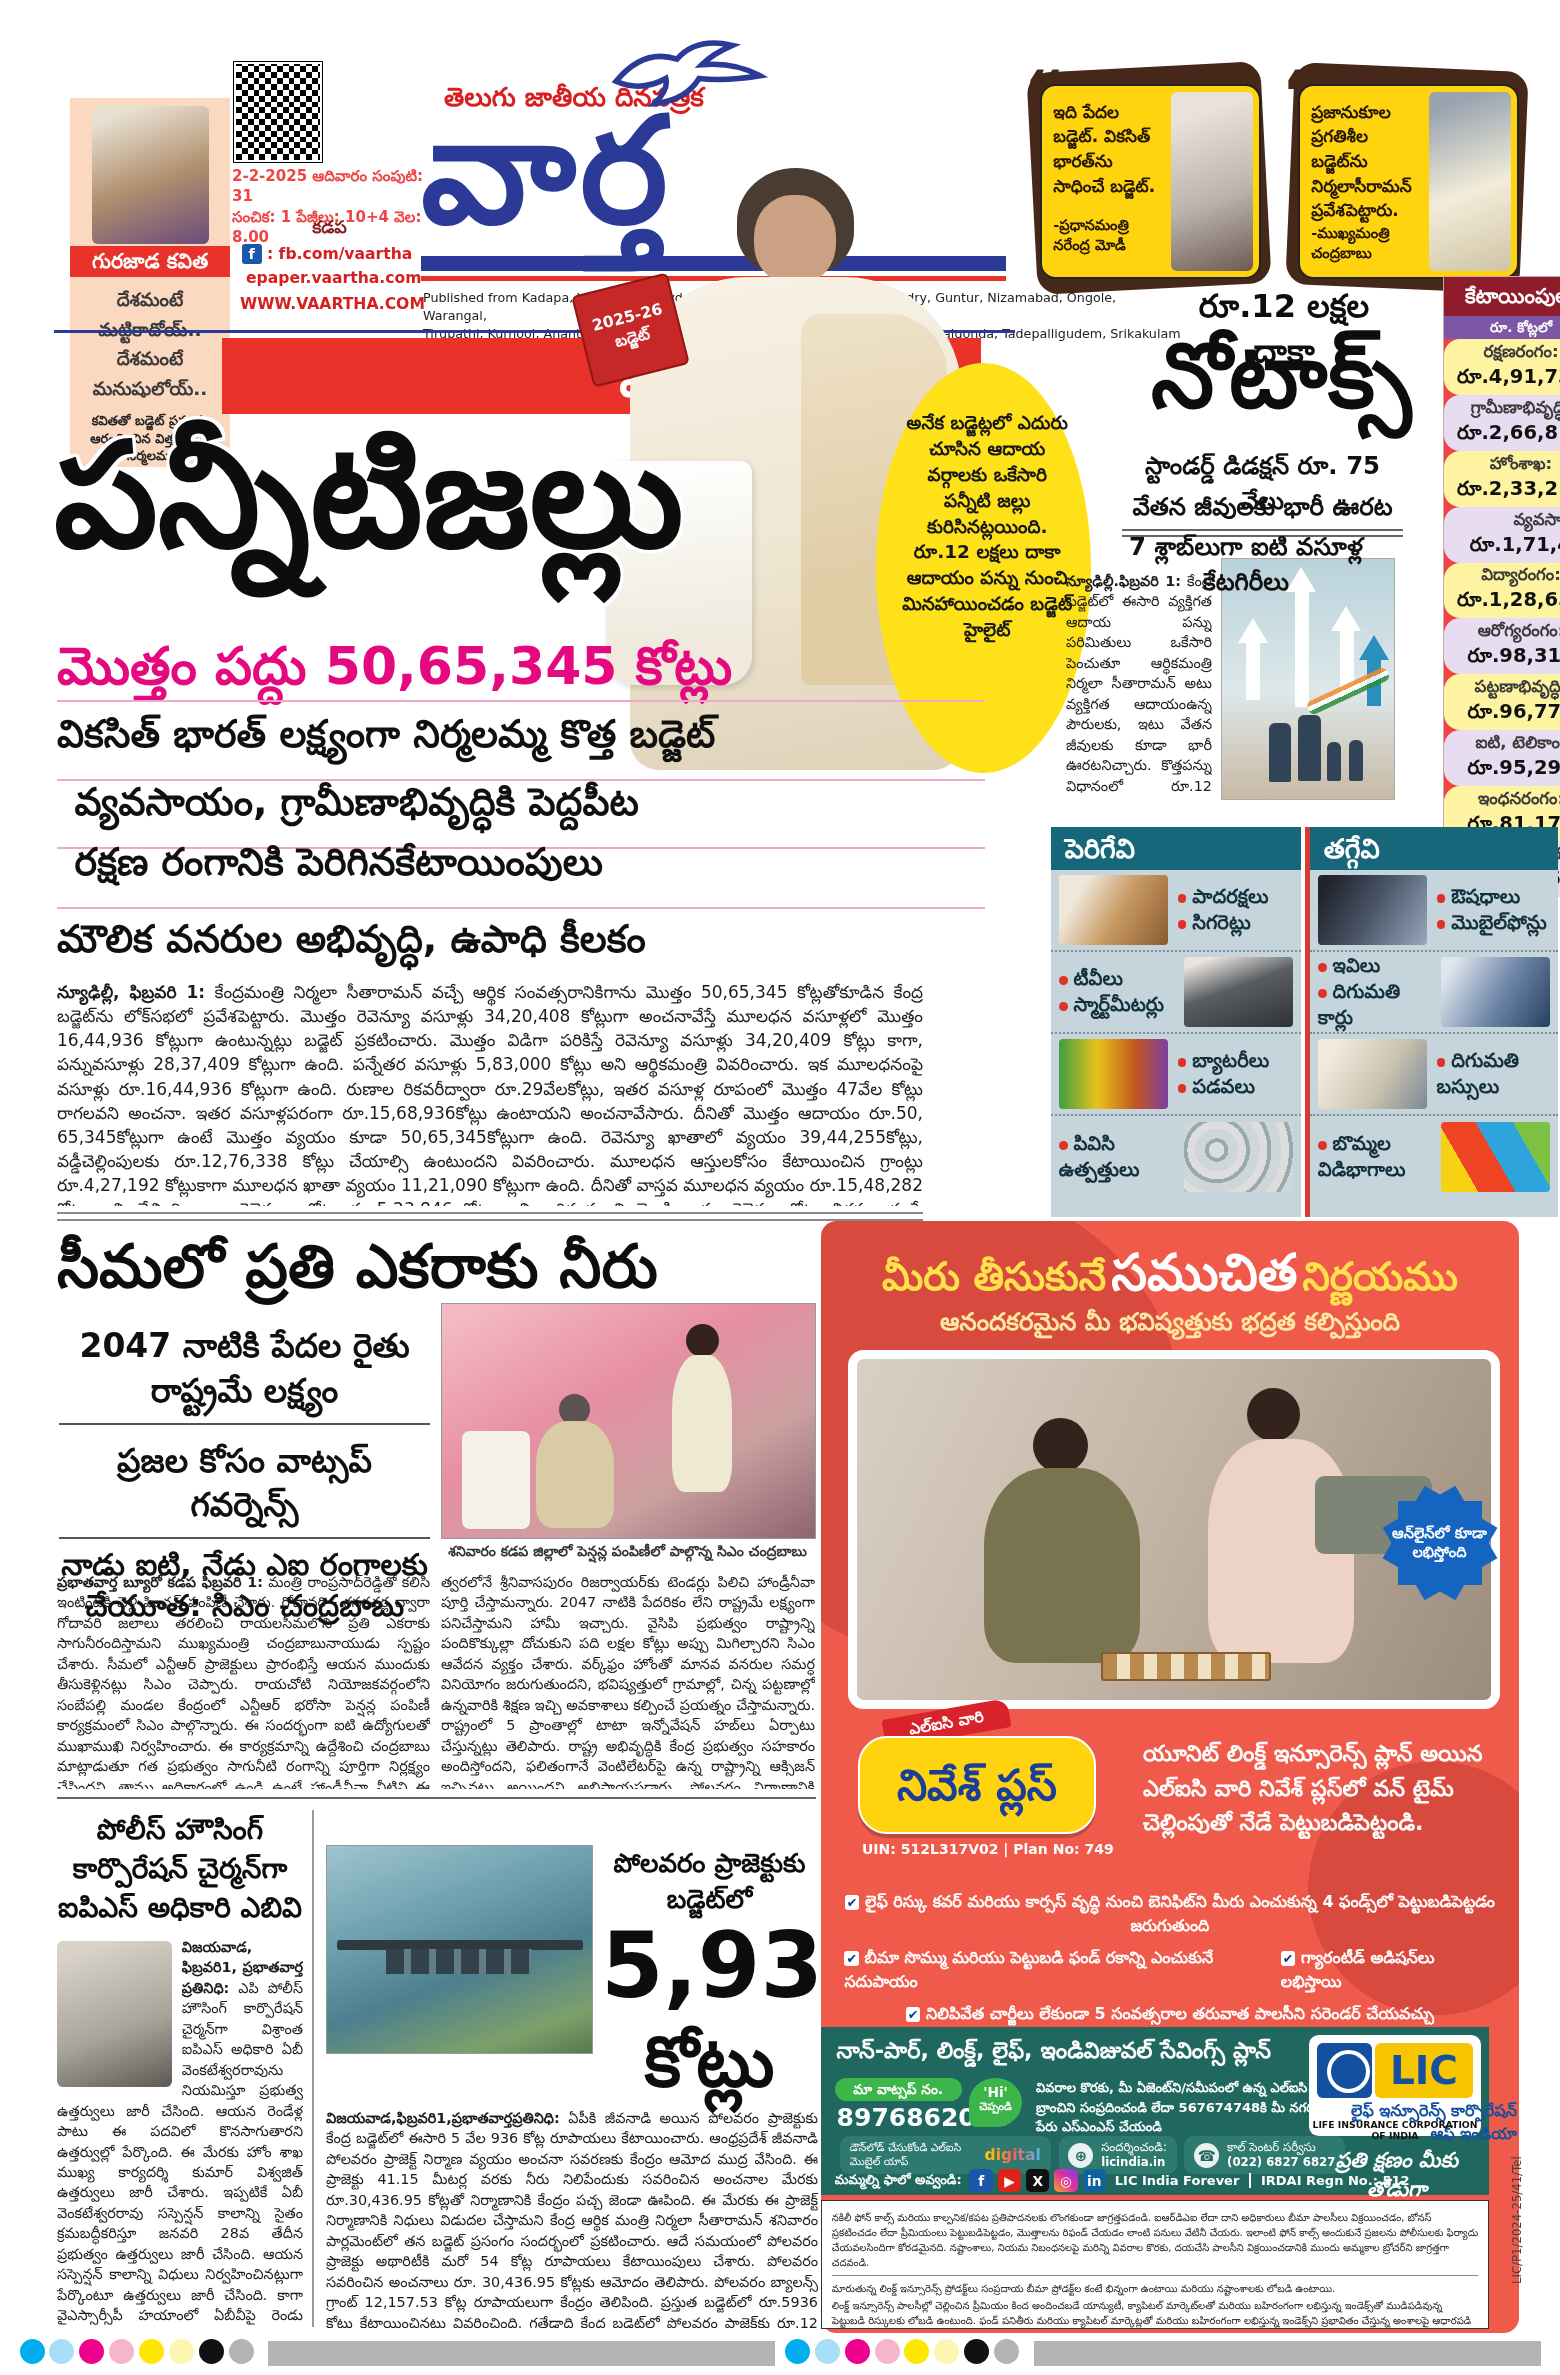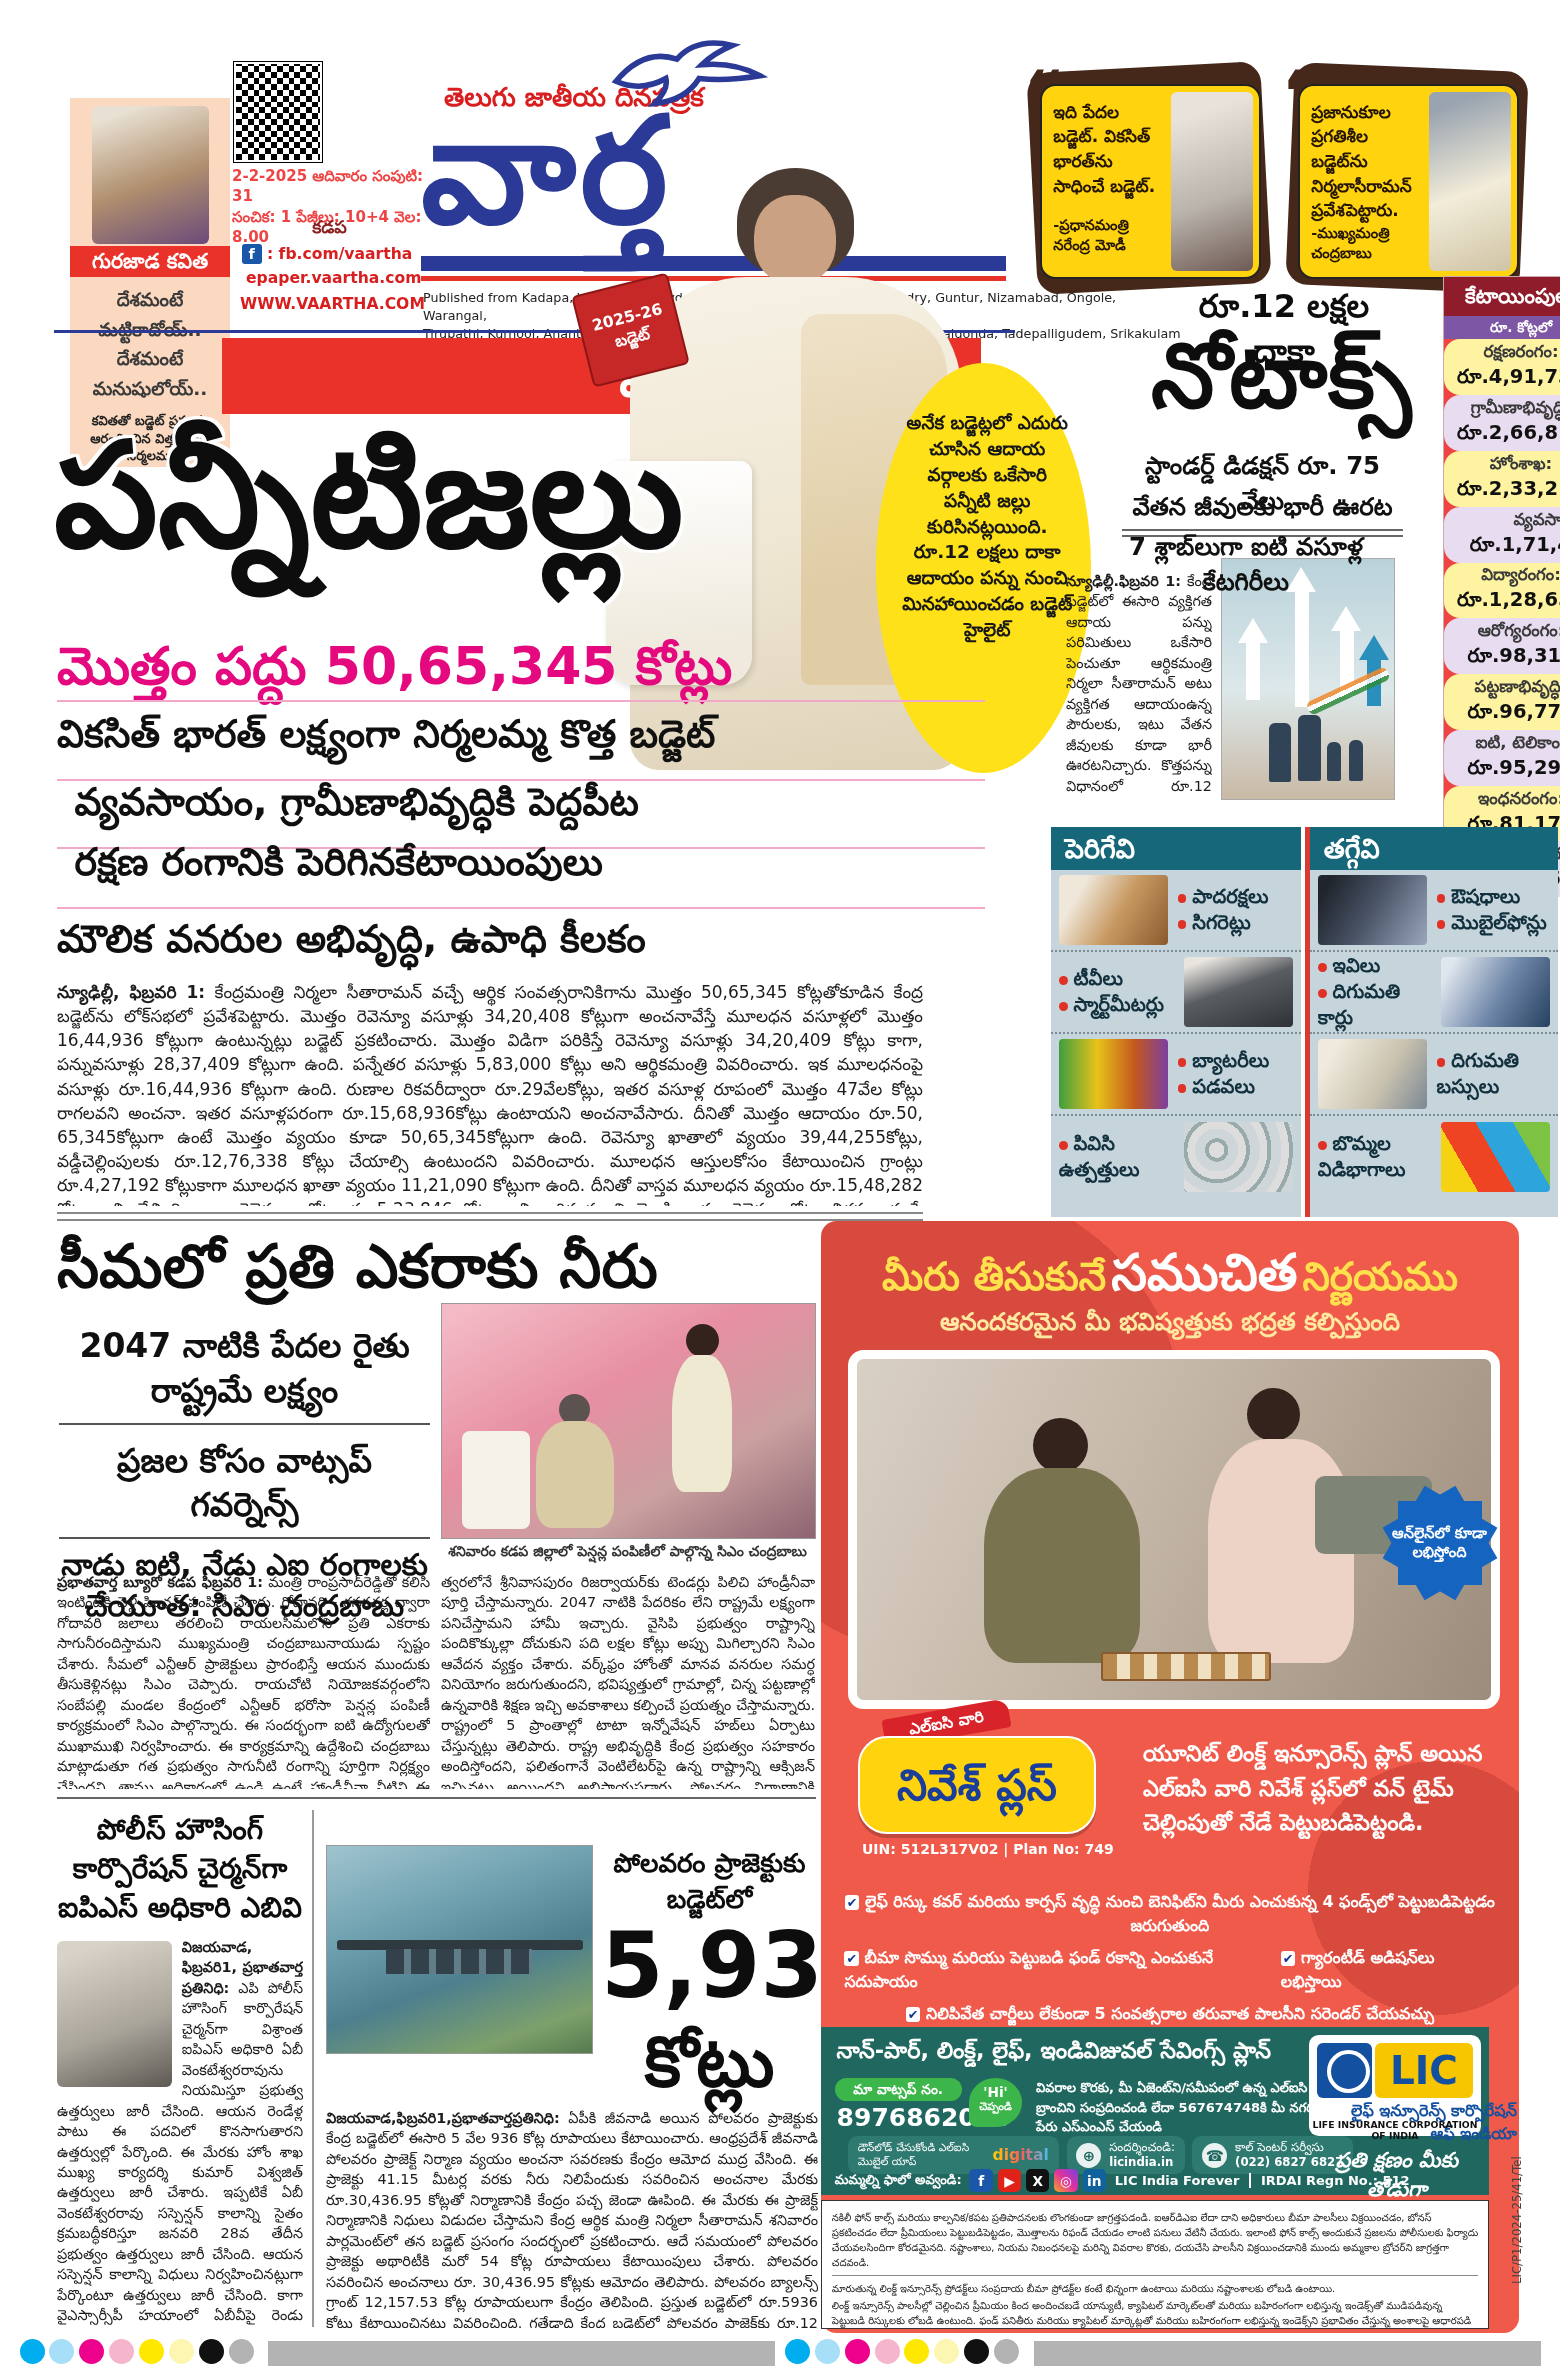--- a/index.html
+++ b/index.html
@@ -473,21 +473,21 @@
     <div class="abs tealbox" style="left:0;top:806px;width:668px;height:168px;">
       <div class="abs plantype" style="left:15.6px;top:9.8px;font-size:22.4px;">నాన్-పార్, లింక్డ్, లైఫ్, ఇండివిజువల్ సేవింగ్స్ ప్లాన్</div>
       <div class="abs wapill" style="left:13.7px;top:51px;width:127px;height:23.4px;font-size:13.7px;line-height:23.4px;">మా వాట్సప్ నం.</div>
       <div class="abs wanum" style="left:15.6px;top:76px;font-size:25px;">8976862090</div>
       <div class="abs hibub" style="left:148px;top:51px;width:53px;height:49px;font-size:13.7px;padding-top:5.9px;box-sizing:border-box;">
         <div>'Hi'</div>
         <div style="font-size:10.7px;font-weight:bold;">చెప్పండి</div>
       </div>
       <div class="abs" style="left:215px;top:51px;width:293px;font-size:13px;font-weight:bold;color:#fff;line-height:1.5;">వివరాల కొరకు, మీ ఏజెంట్‌ని/సమీపంలో ఉన్న ఎల్ఐసి బ్రాంచిని సంప్రదించండి లేదా 567674748కి మీ నగరం పేరు ఎస్ఎంఎస్ చేయండి</div>
 
-      <div class="abs" style="left:27px;top:109px;display:flex;gap:7.8px;width:507px;">
+      <div class="abs" style="left:19px;top:109px;display:flex;gap:7.8px;width:507px;">
         <div class="minicard">
           <span style="font-size:10.7px;line-height:1.3;max-width:127px;">డౌన్‌లోడ్ చేసుకోండి ఎల్ఐసి మొబైల్ యాప్</span>
           <span style="font-weight:900;font-size:15.6px;background:linear-gradient(90deg,#ffd000,#ff5a5a,#46c0f0);-webkit-background-clip:text;background-clip:text;color:transparent;">digital</span>
         </div>
         <div class="minicard">
           <span class="iconcirc">⊕</span>
           <span style="font-size:11.7px;line-height:1.3;"><span>సందర్శించండి:</span><br><span class="bold">licindia.in</span></span>
         </div>
         <div class="minicard">
           <span class="iconcirc">☎</span>

